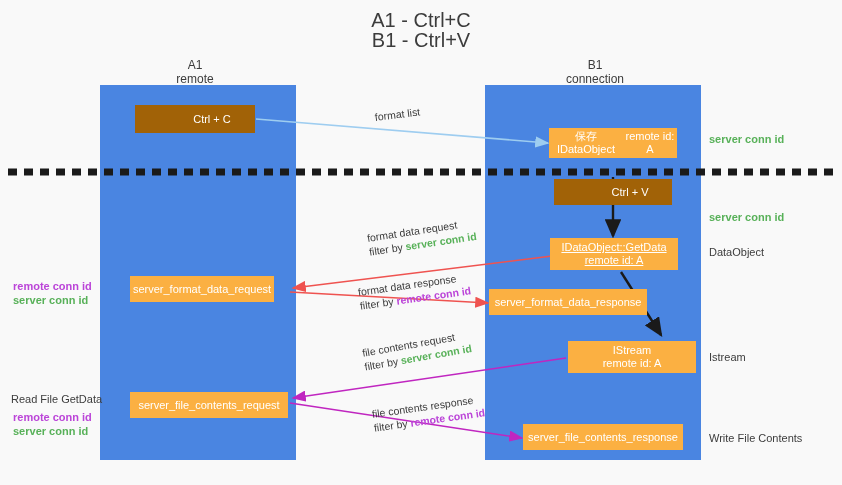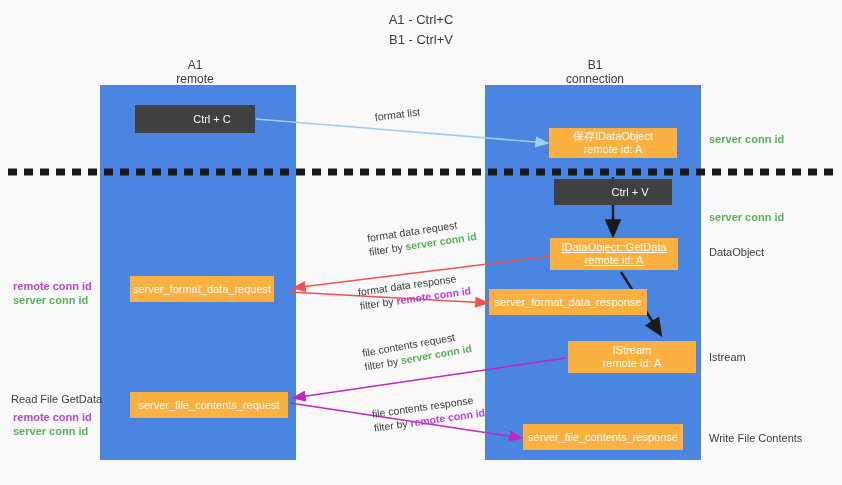--- a/index.html
+++ b/index.html
@@ -8,35 +8,35 @@
     background:#f9f9f9;
     font-family:"Liberation Sans","DejaVu Sans",sans-serif;
     overflow:hidden;
     position:relative;
   }
   #stage{position:absolute;left:0;top:0;width:842px;height:485px;}
   .abs{position:absolute;}
   
   .title{
     left:0;top:10px;width:842px;text-align:center;
-    font-size:13px;color:#3c3c3c;line-height:20px;
+    font-size:20px;color:#3c3c3c;line-height:20px;
   }
   
   .colhead{
     text-align:center;font-size:12px;color:#3c3c3c;line-height:14px;
   }
   
   .lane{background:#4a85e1;}
   
   .box{
     box-sizing:border-box;
     display:flex;align-items:center;justify-content:center;
     text-align:center;color:#ffffff;font-size:11px;line-height:13px;
   }
-  .box.green{background:#404040;padding-left:34px;}
+  .box.green{background:#a16207;padding-left:34px;}
   .box.orange{background:#fbb042;}
   .box .l2{display:block;}
   
   .note{font-size:11px;line-height:14px;color:#3c3c3c;}
   .green-t{color:#58b159;font-weight:bold;}
   .purple-t{color:#bb44d8;font-weight:bold;}
   .plain-t{color:#3c3c3c;}
   .edge-label{
     font-size:10.5px;line-height:14px;color:#3c3c3c;white-space:nowrap;
   }
@@ -98,21 +98,21 @@
 
     <line x1="290" y1="403" x2="522" y2="438" stroke="#c026c0" stroke-width="1.6" marker-end="url(#ah-mag)"></line>
 
     <line x1="8" y1="172" x2="834" y2="172" stroke="#1a1a1a" stroke-width="7" stroke-dasharray="9 7"></line>
   </svg>
 
   <div class="abs box green" style="left:135px;top:105px;width:120px;height:28px;">
     <span>Ctrl + C</span>
   </div>
 
-  <div class="abs box orange" style="left:549px;top:128px;width:128px;height:30px;flex-direction:column;">
+  <div class="abs box orange" style="left:549px;top:128px;width:128px;height:30px;flex-direction:row;">
     <span>保存IDataObject</span>
     <span class="l2">remote id: A</span>
   </div>
 
   <div class="abs box green" style="left:554px;top:179px;width:118px;height:26px;">
     <span>Ctrl + V</span>
   </div>
 
   <div class="abs box orange" style="left:550px;top:238px;width:128px;height:32px;flex-direction:column;text-decoration:underline;">
     <span>IDataObject::GetData</span>

